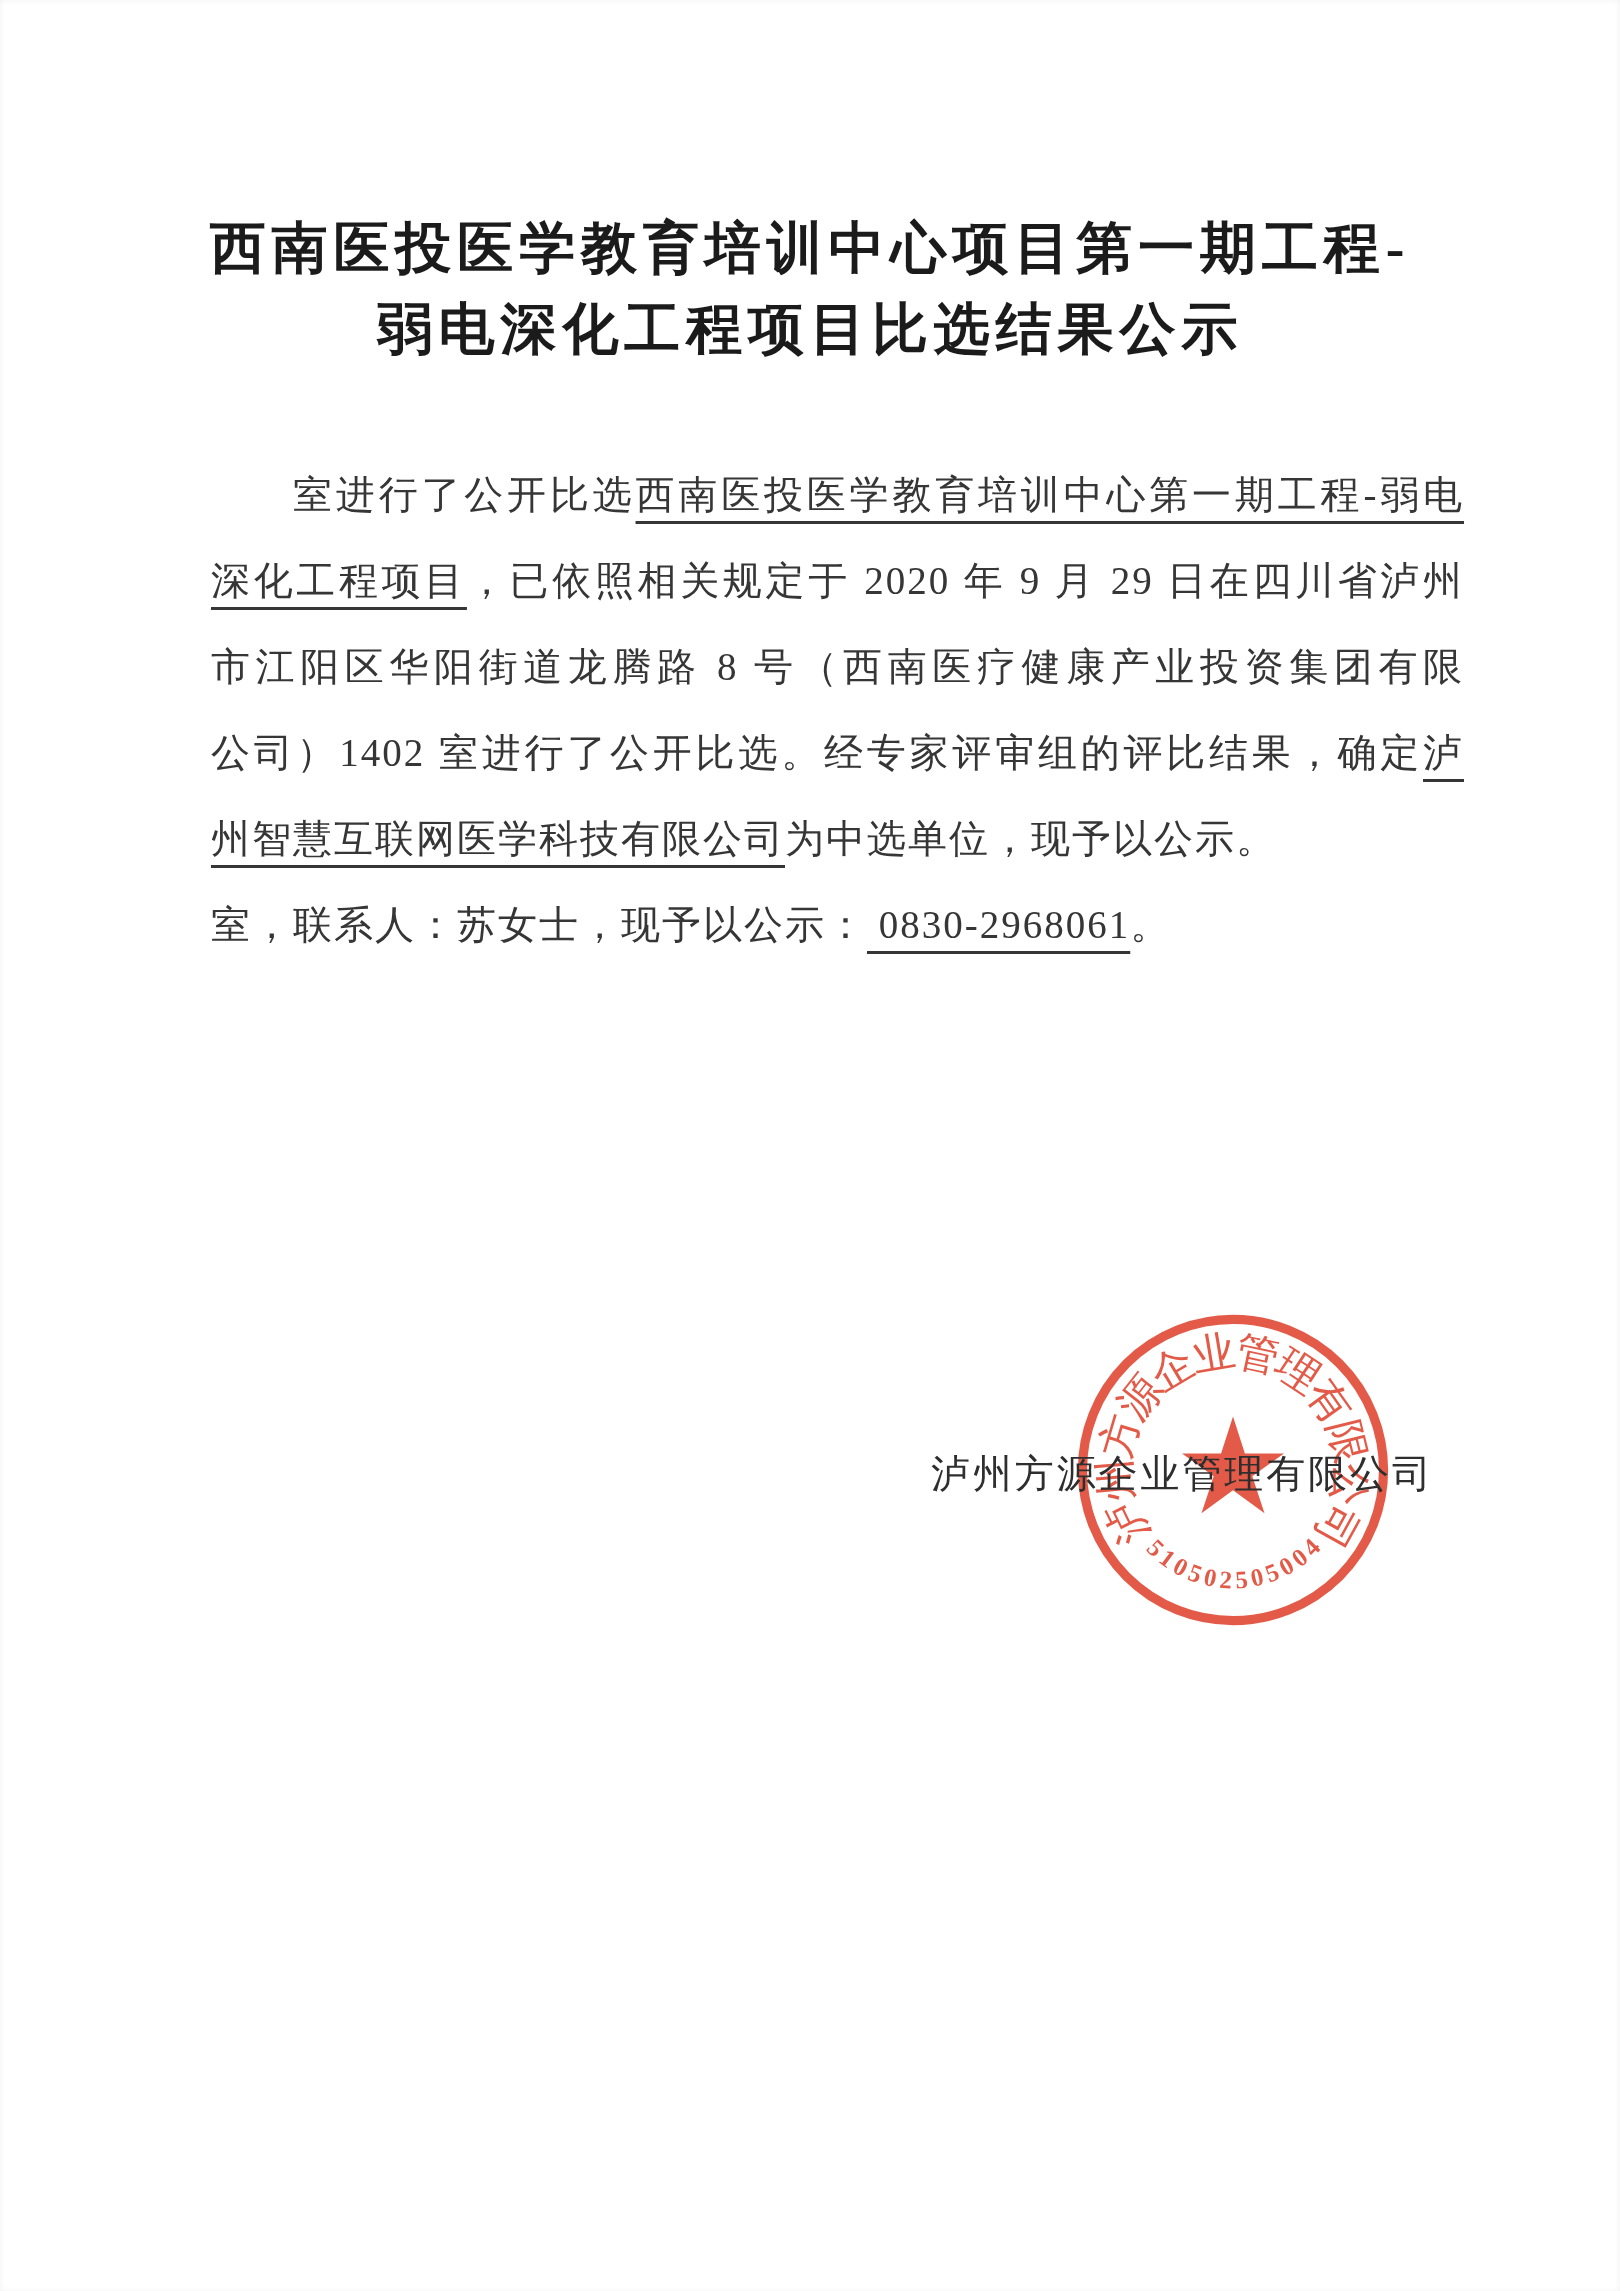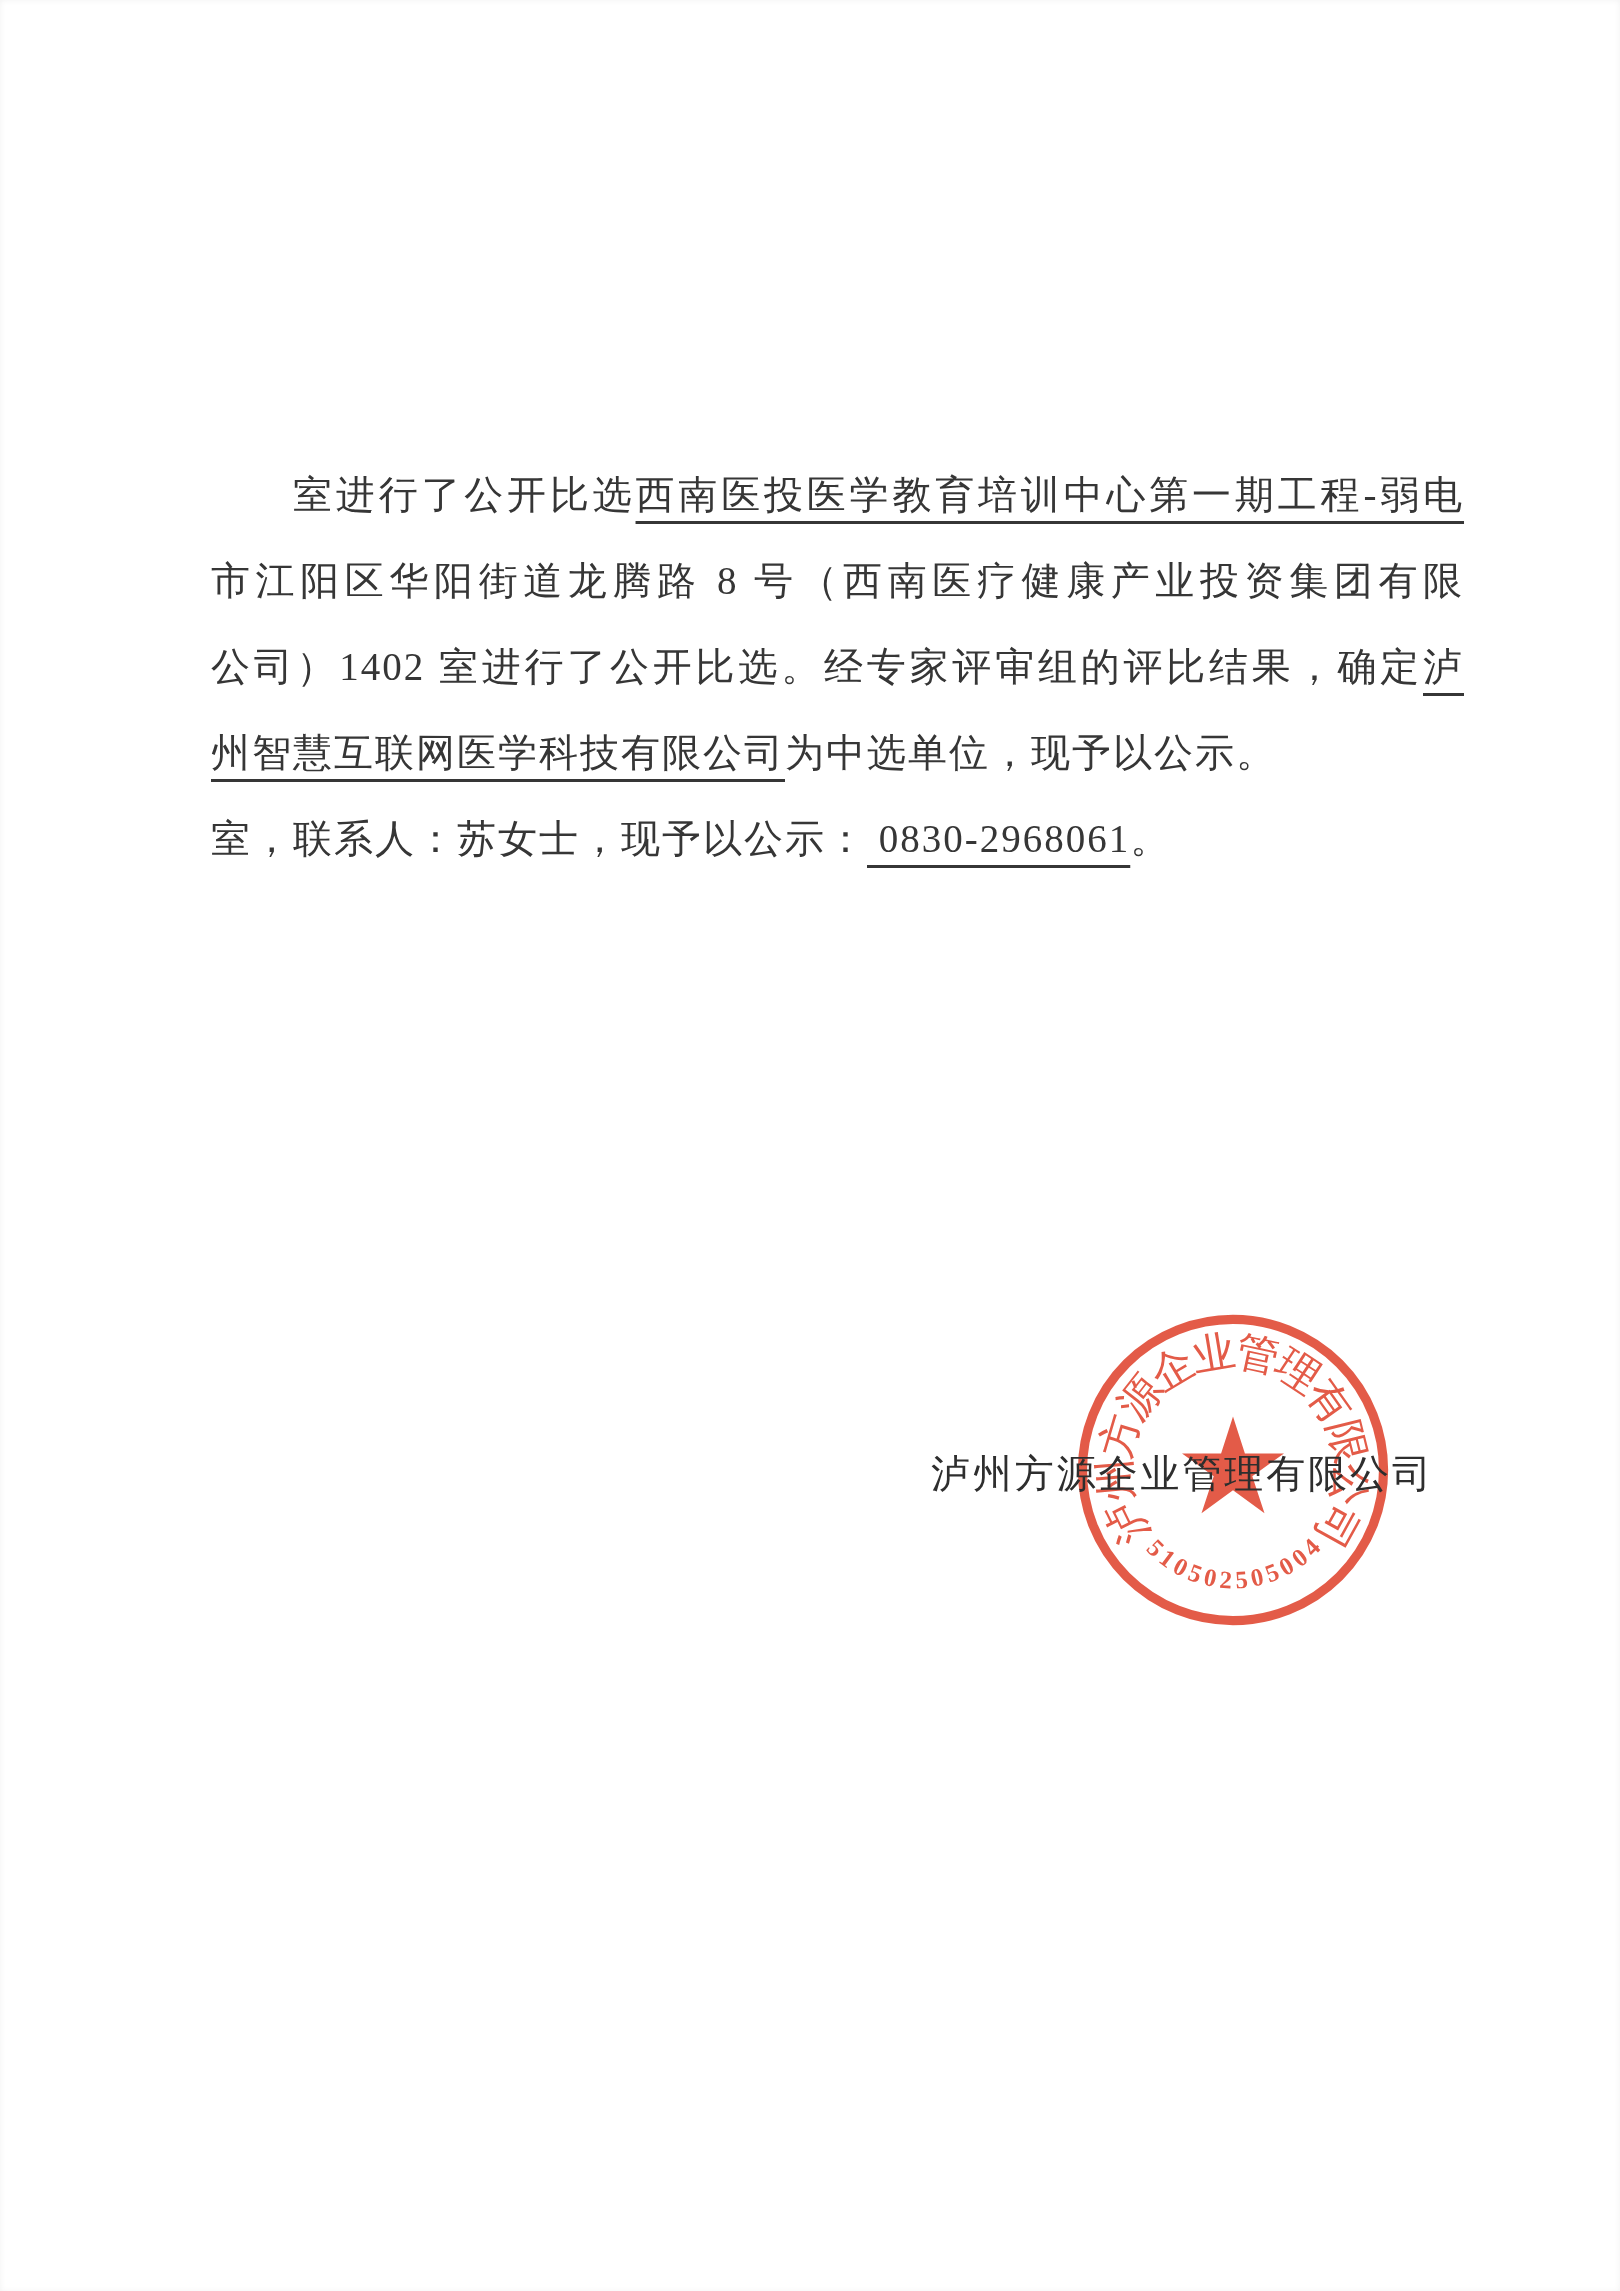--- a/index.html
+++ b/index.html
@@ -92,23 +92,28 @@
     z-index: 1;
     opacity: 0.88;
   }
   .seal text { font-family: "Liberation Serif", serif; }
 </style>
 </head>
 <body>
 
 <div class="page">
 
+  <h1 class="doc-title">
+    <div>西南医投医学教育培训中心项目第一期工程-</div>
+    <div>弱电深化工程项目比选结果公示</div>
+  </h1>
 
   <div class="body-text">
       <div class="line just ind"><span>室进行了公开比选</span><span class="u">西南医投医学教育培训中心第一期工程-弱电</span></div>
+      <div class="line just"><span class="u">深化工程项目</span><span>，已依照相关规定于 2020 年 9 月 29 日在四川省泸州</span></div>
       <div class="line just"><span>市江阳区华阳街道龙腾路 8 号（西南医疗健康产业投资集团有限</span></div>
       <div class="line just"><span>公司）1402 室进行了公开比选。经专家评审组的评比结果，确定</span><span class="u">泸</span></div>
       <div class="line"><span class="u">州智慧互联网医学科技有限公司</span><span>为中选单位，现予以公示。</span></div>
       <div class="line"><span>室，联系人：苏女士，现予以公示：</span><span class="u"> 0830-2968061</span><span>。</span></div>
     </div>
 
   <svg class="seal" viewBox="0 0 340 340" aria-hidden="true">
     <defs>
       <path id="arcTop" d="M 91 249 A 112 112 0 1 1 249 249" fill="none"></path>
       <path id="arcBottom" d="M 70 250 A 128 128 0 0 0 270 250" fill="none"></path>

